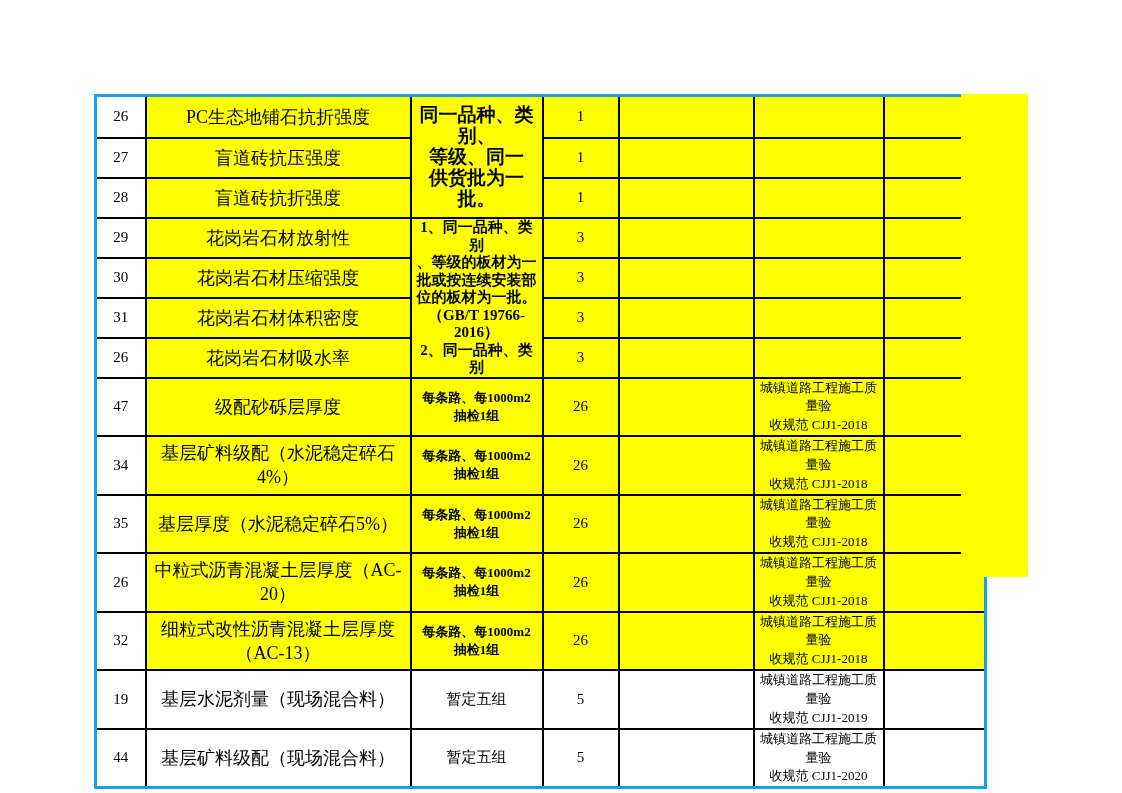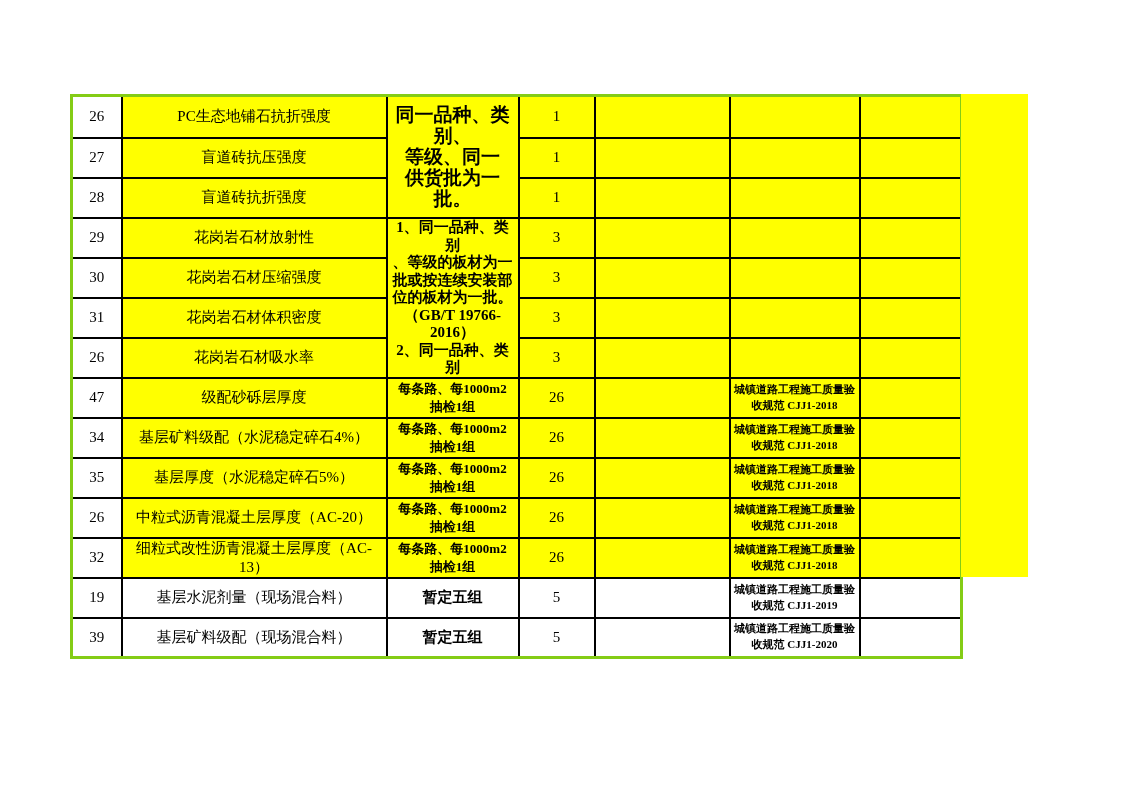--- a/index.html
+++ b/index.html
@@ -3,40 +3,41 @@
 <meta charset="utf-8">
 <style>
   html,body { margin:0; padding:0; }
   body {
     width:1122px; height:793px; background:#ffffff; position:relative;
     font-family:"Liberation Serif","DejaVu Serif",serif; color:#000;
   }
   .canvas { position:absolute; left:70px; top:94px; }
   table.sheet {
     border-collapse:collapse; table-layout:fixed;
-    border:3px solid #84cc16;
+    border:3px solid #0ea5e9;
+    margin-left:24px;
   }
   .sheet td {
     border:2px solid #000; text-align:center; vertical-align:middle;
     padding:0 2px; overflow:hidden; color:#000;
   }
   .sheet tr { height:40px; }
   .sheet tr.r-first { height:42px; }
   .hl { background:#ffff00; }
   .c-num  { font-size:15px; background:#ffffff; }
-  .c-item { font-size:15px; }
+  .c-item { font-size:18px; }
   .c-crit { font-size:19px; font-weight:bold; white-space:pre-line; line-height:21px; }
   .c-crit-sm { font-size:13px; font-weight:bold; white-space:pre-line; line-height:18px; padding:0; }
-  .c-crit-plain { font-size:15px; font-weight:bold; }
+  .c-crit-plain { font-size:15px; font-weight:normal; }
   .crit-clip {
     height:157px; overflow:hidden; white-space:pre-line;
     line-height:17.5px; text-align:center; font-size:15px; font-weight:bold;
   }
   .c-qty { font-size:15px; }
-  .c-std { font-size:11px; font-weight:bold; white-space:pre-line; line-height:1.45; }
+  .c-std { font-size:13px; font-weight:normal; white-space:pre-line; line-height:1.45; }
   .c-blank { }
   .strip {
     position:absolute; left:891px; top:0; width:67px; height:483px;
     background:#ffff00;
   }
 </style>
 </head>
 <body>
 
 <div class="canvas">
@@ -180,21 +181,21 @@
         <td class="c-num">19</td>
         <td class="c-item">基层水泥剂量（现场混合料）</td>
         <td class="c-crit-plain">暂定五组</td>
         <td class="c-qty">5</td>
         <td class="c-blank"></td>
         <td class="c-std">城镇道路工程施工质量验
 收规范 CJJ1-2019</td>
         <td class="c-blank"></td>
       </tr>
       <tr>
-        <td class="c-num">39</td>
+        <td class="c-num">44</td>
         <td class="c-item">基层矿料级配（现场混合料）</td>
         <td class="c-crit-plain">暂定五组</td>
         <td class="c-qty">5</td>
         <td class="c-blank"></td>
         <td class="c-std">城镇道路工程施工质量验
 收规范 CJJ1-2020</td>
         <td class="c-blank"></td>
       </tr>
     </tbody>
   </table>

